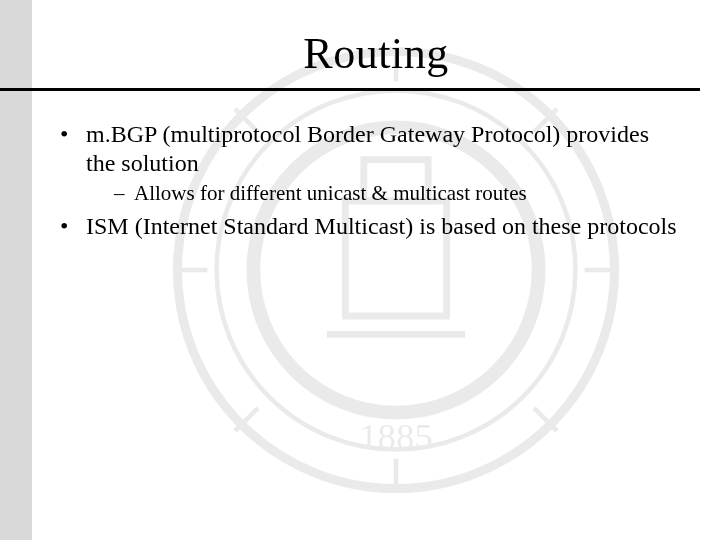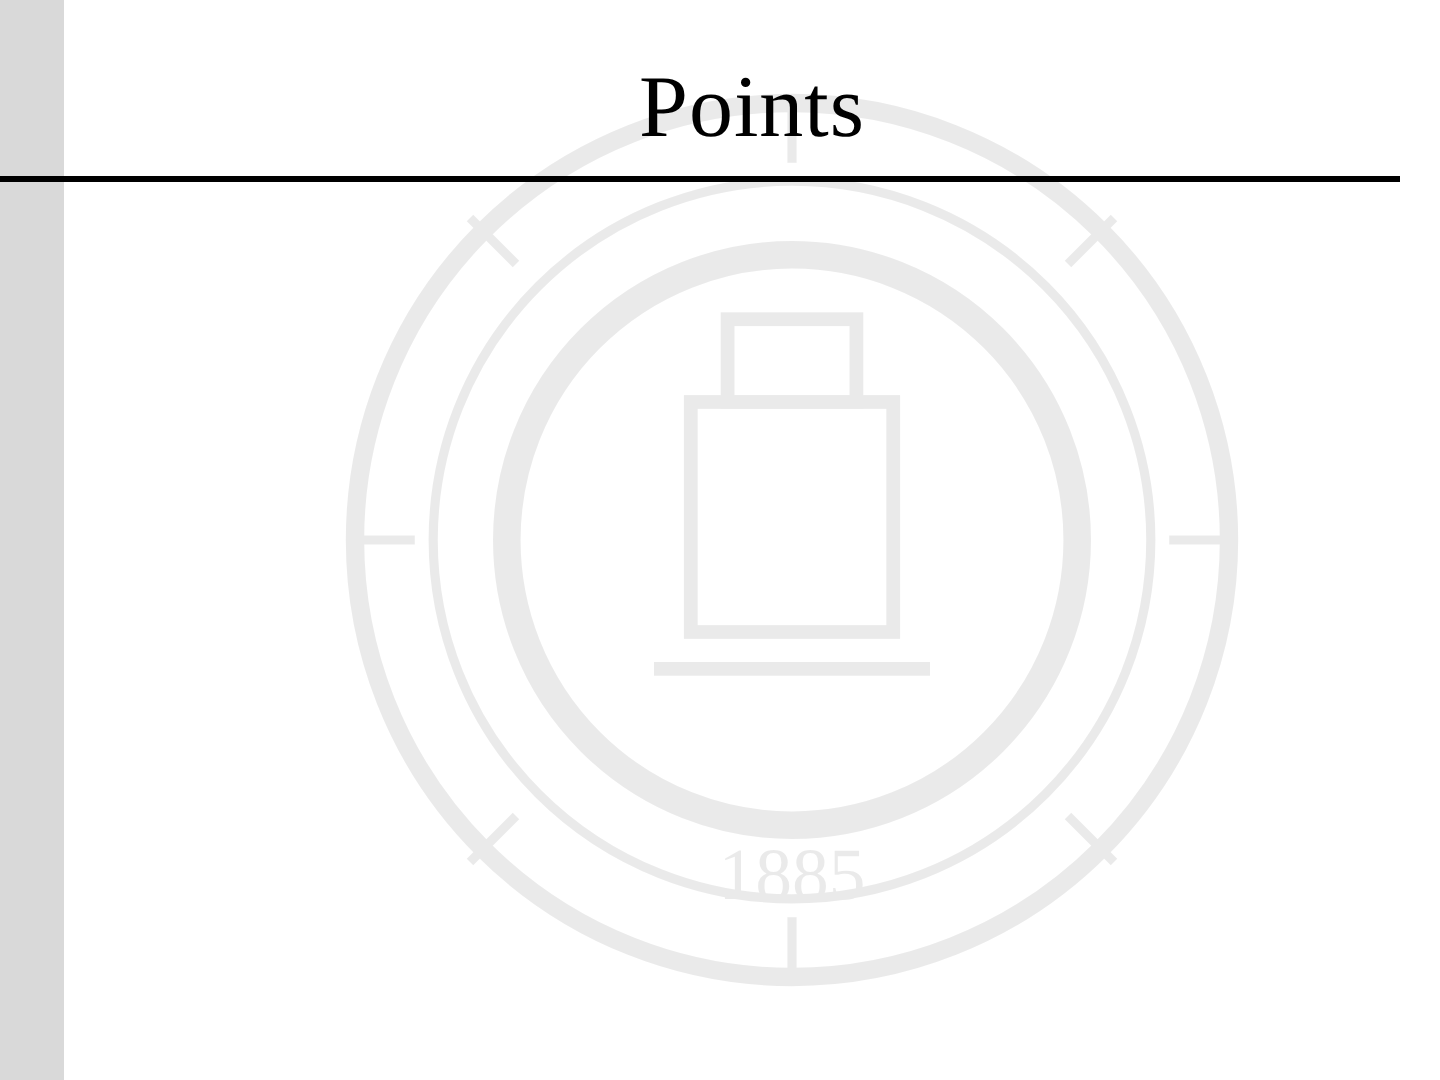--- a/index.html
+++ b/index.html
@@ -122,21 +122,32 @@
     <line x1="170" y1="30" x2="160" y2="40"></line>
     <line x1="30" y1="170" x2="40" y2="160"></line>
     <line x1="170" y1="170" x2="160" y2="160"></line>
   </g>
 </svg>
 
 <div class="slide">
   <div class="left-band"></div>
 
   <div class="title-wrap">
-    <span class="title">Points</span>
+    <span class="title">Routing</span>
   </div>
   <hr class="title-rule">
 
   <div class="content">
     <ul class="lvl1">
+      <li>
+        <span>m.BGP (multiprotocol Border Gateway Protocol) provides the solution</span>
+        <ul class="lvl2">
+          <li>
+            <span>Allows for different unicast &amp; multicast routes</span>
+          </li>
+        </ul>
+      </li>
+      <li>
+        <span>ISM (Internet Standard Multicast) is based on these protocols</span>
+      </li>
     </ul>
   </div>
 </div>
 
 </body></html>

